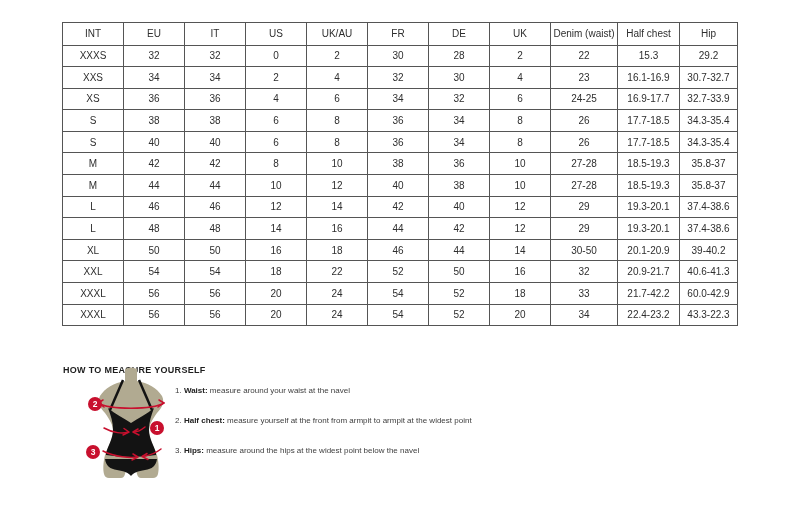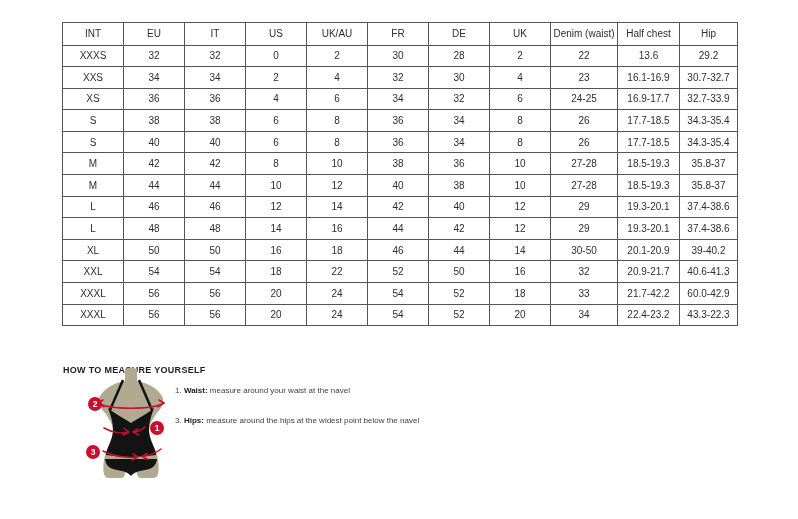--- a/index.html
+++ b/index.html
@@ -113,21 +113,21 @@
         <tr>
           <td>XXXS</td>
           <td>32</td>
           <td>32</td>
           <td>0</td>
           <td>2</td>
           <td>30</td>
           <td>28</td>
           <td>2</td>
           <td>22</td>
-          <td>13.6</td>
+          <td>15.3</td>
           <td>29.2</td>
         </tr>
         <tr>
           <td>XXS</td>
           <td>34</td>
           <td>34</td>
           <td>2</td>
           <td>4</td>
           <td>32</td>
           <td>30</td>
@@ -283,20 +283,25 @@
   </table>
 </div>
 
 <div class="measure-title">HOW TO MEASURE YOURSELF</div>
 
 <div class="steps">
   <div class="step">
     <span>1.</span>
     <b>Waist:</b>
     <span>measure around your waist at the navel</span>
+  </div>
+  <div class="step">
+    <span>2.</span>
+    <b>Half chest:</b>
+    <span>measure yourself at the front from armpit to armpit at the widest point</span>
   </div>
   <div class="step">
     <span>3.</span>
     <b>Hips:</b>
     <span>measure around the hips at the widest point below the navel</span>
   </div>
 </div>
 
 <div class="figure-wrap">
   <svg width="110" height="120" viewBox="0 0 110 120">

